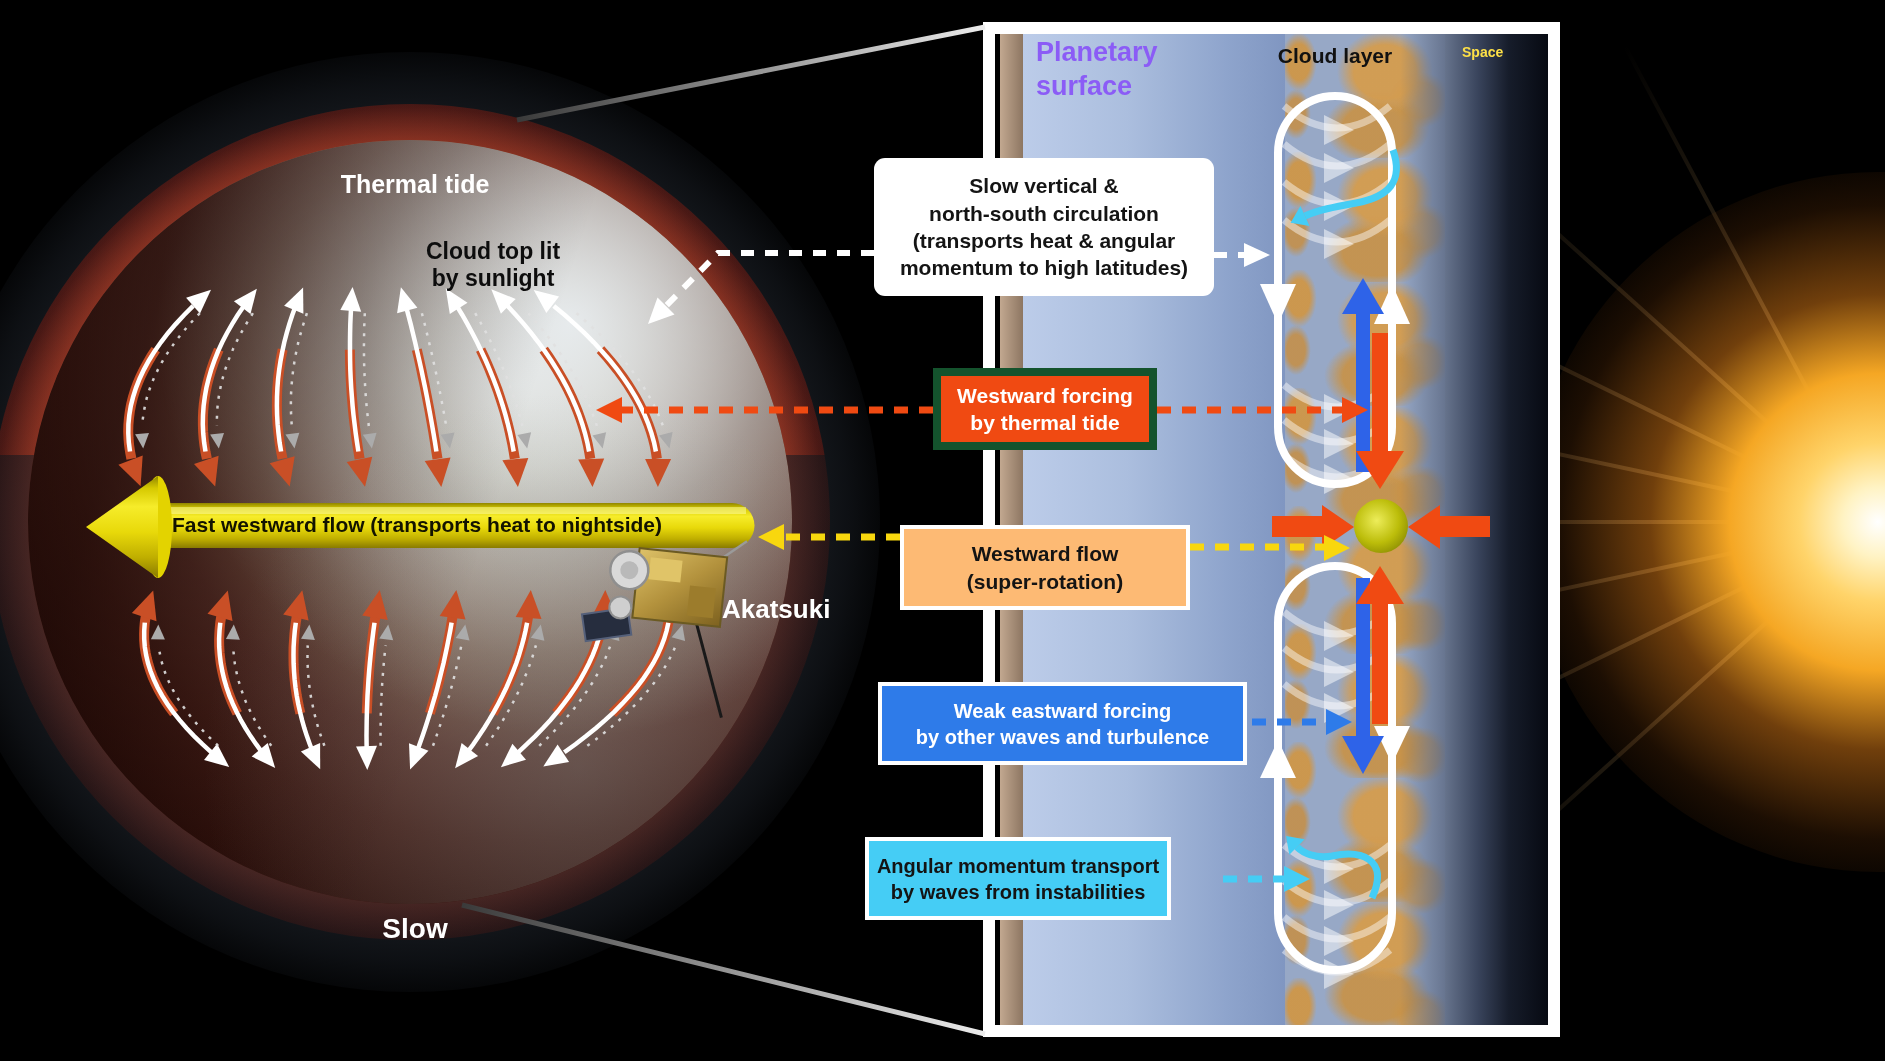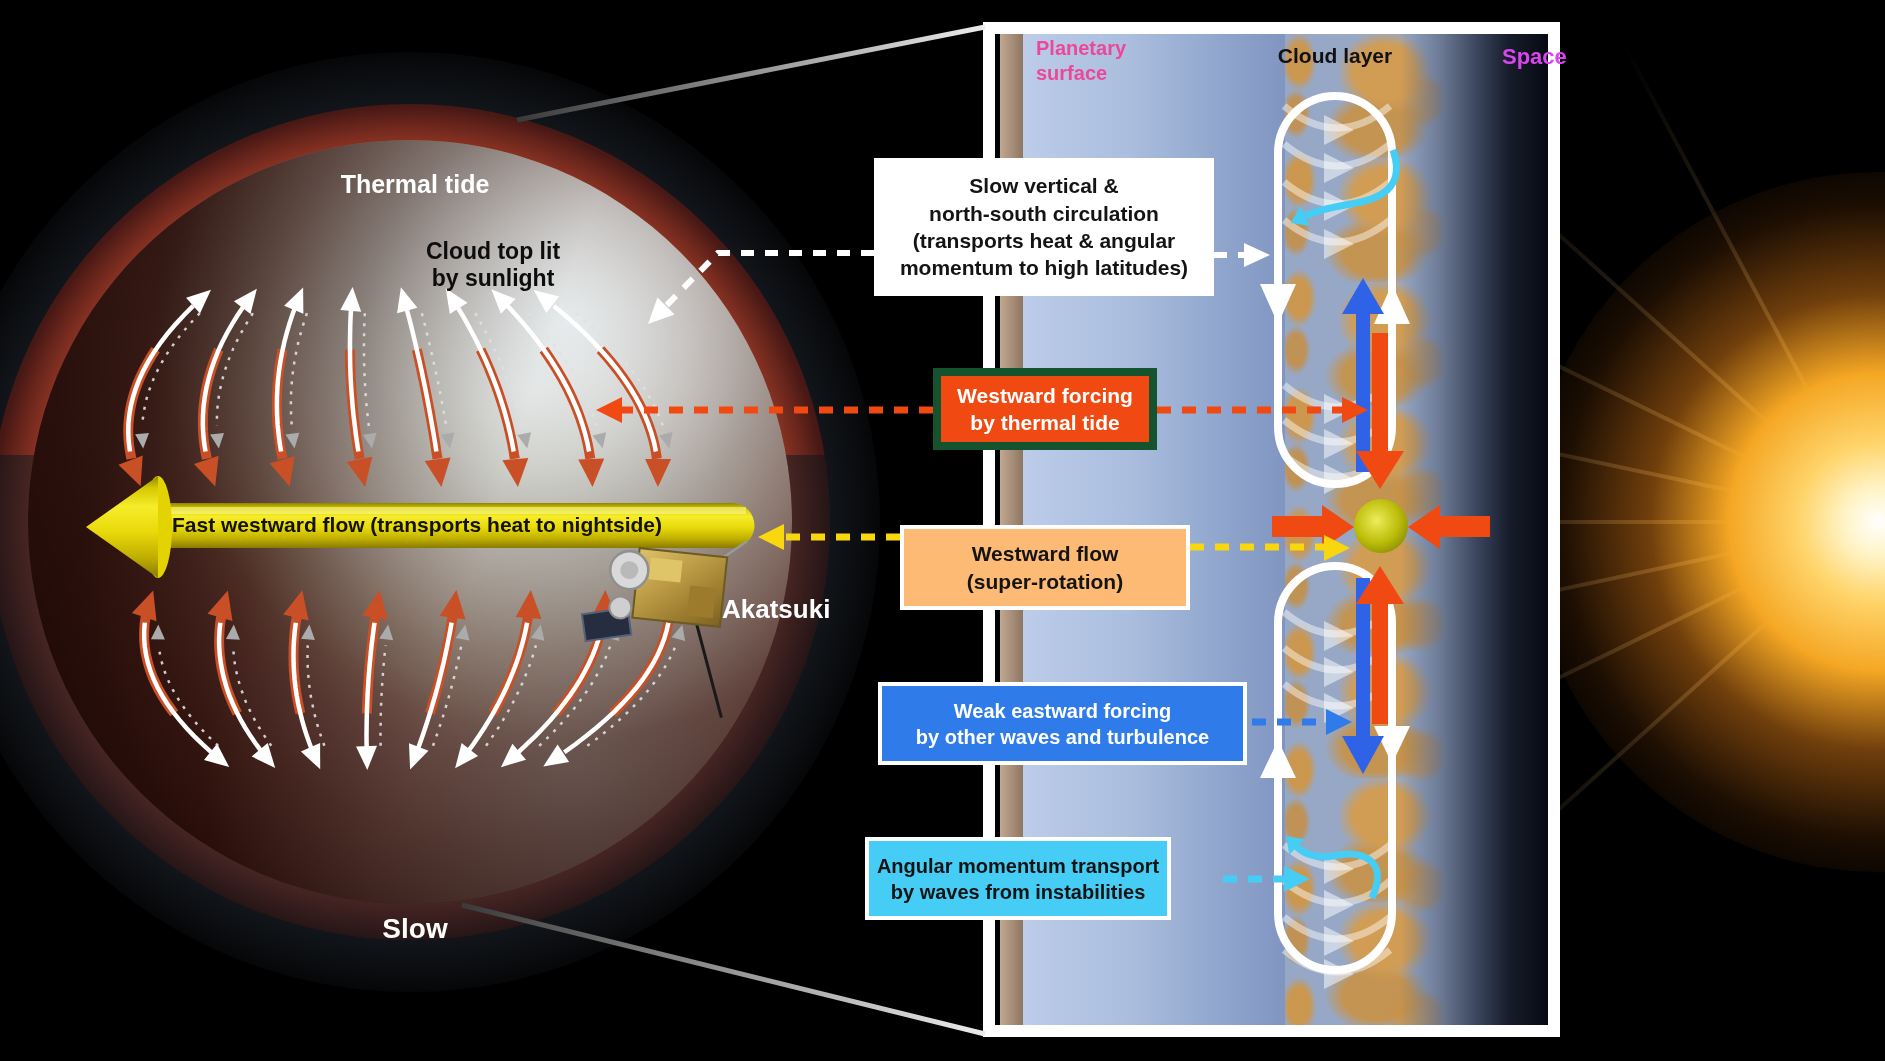--- a/index.html
+++ b/index.html
@@ -45,21 +45,21 @@
       radial-gradient(66px 46px at 92px 94px,rgba(200,146,70,.9) 52%,transparent 80%),
       radial-gradient(40px 36px at 135px 66px,rgba(205,150,74,.8) 48%,transparent 78%);
     background-size:160px 991px,160px 118px,160px 118px,160px 124px,160px 124px,160px 131px;
     background-repeat:no-repeat,repeat-y,repeat-y,repeat-y,repeat-y,repeat-y;}
   .p-space{left:450px;width:103px;background:linear-gradient(to right,#66738c 0%,#39445c 32%,#161c2a 62%,#070a12 100%);}
   
   .lbl{position:absolute;font-weight:bold;line-height:1.18;}
   .center{text-align:center;}
   .callout{position:absolute;box-sizing:border-box;display:flex;flex-direction:column;
     justify-content:center;text-align:center;font-weight:bold;line-height:1.3;}
-  .cw{background:#ffffff;color:#141414;font-size:21px;}
+  .cw{background:#ffffff;color:#141414;font-size:21px;border-radius:11px;}
   .co{background:#f04a12;color:#ffffff;border:8px solid #14532d;font-size:21px;}
   .cy{background:#fdba74;color:#141414;border:4px solid #fff;font-size:21px;}
   .cb{background:#2e7be9;color:#ffffff;border:4px solid #fff;font-size:20px;}
   .cc{background:#45cdf5;color:#141414;border:4px solid #fff;font-size:20px;}
   svg{position:absolute;left:0;top:0;}
 </style>
 </head>
 <body>
 
 <div class="stage">
@@ -325,26 +325,26 @@
 
   <div class="lbl center" style="left:315px;top:170px;width:200px;font-size:25px;color:#fff;">Thermal tide</div>
   <div class="lbl center" style="left:393px;top:238px;width:200px;font-size:23px;color:#0d0d0d;">
     <div>Cloud top lit</div>
     <div>by sunlight</div>
   </div>
   <div class="lbl" style="left:172px;top:513px;font-size:21px;color:#131300;">Fast westward flow (transports heat to nightside)</div>
   <div class="lbl" style="left:722px;top:594px;font-size:26px;color:#fff;">Akatsuki</div>
   <div class="lbl center" style="left:315px;top:912px;width:200px;font-size:28px;color:#fff;">Slow</div>
 
-  <div class="lbl" style="left:1036px;top:36px;font-size:20px;color:#ec4899;line-height:1.25;">
+  <div class="lbl" style="left:1036px;top:36px;font-size:27px;color:#8b5cf6;line-height:1.25;">
     <div>Planetary</div>
     <div>surface</div>
   </div>
   <div class="lbl center" style="left:1260px;top:44px;width:150px;font-size:21px;color:#111;">Cloud layer</div>
-  <div class="lbl" style="left:1462px;top:44px;font-size:22px;color:#d946ef;margin-left:40px;">Space</div>
+  <div class="lbl" style="left:1462px;top:44px;font-size:14px;color:#fde047;">Space</div>
 
   <div class="callout cw" style="left:874px;top:158px;width:340px;height:138px;">
     <div>Slow vertical &amp;</div>
     <div>north-south circulation</div>
     <div>(transports heat &amp; angular</div>
     <div>momentum to high latitudes)</div>
   </div>
   <div class="callout co" style="left:933px;top:368px;width:224px;height:82px;">
     <div>Westward forcing</div>
     <div>by thermal tide</div>

